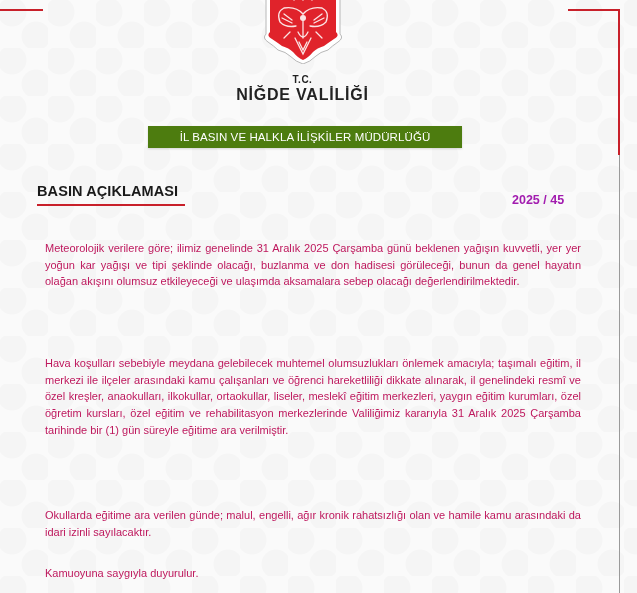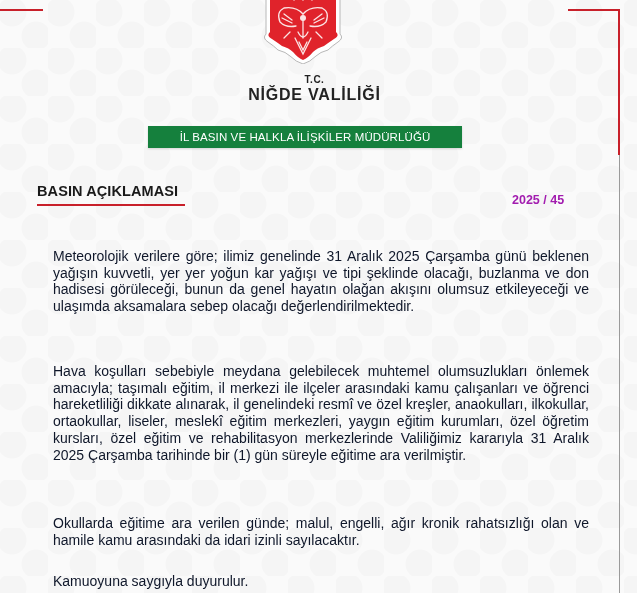--- a/index.html
+++ b/index.html
@@ -43,40 +43,40 @@
       width: 1px; height: 438px;
       background: #9a9a9a;
     }
     .emblem {
       position: absolute;
       left: 258px; top: -6px;
       width: 90px; height: 70px;
     }
     .header-text {
       position: absolute;
-      left: 12px; width: 605px;
+      left: 0; width: 605px;
       text-align: center;
       font-weight: bold;
       color: #222;
     }
     .tc {
       top: 74px;
       font-size: 10px;
       letter-spacing: 0.5px;
     }
     .governorship {
       top: 86px;
       font-size: 16px;
       letter-spacing: 0.8px;
     }
     .dept-banner {
       position: absolute;
       left: 148px; top: 126px;
       width: 314px; height: 22px;
-      background: #15803d;
+      background: #4d7c0f;
       color: #fff;
       font-size: 11.5px;
       line-height: 22px;
       text-align: center;
       letter-spacing: 0.1px;
       box-shadow: 0 1px 2px rgba(0,0,0,0.15);
     }
     .doc-title {
       position: absolute;
       left: 37px; top: 183px;
@@ -96,26 +96,26 @@
       position: absolute;
       left: 512px; top: 193px;
       font-size: 12.5px;
       font-weight: bold;
       color: #a21caf;
     }
     .body-text {
       position: absolute;
       left: 37px;
       width: 536px;
-      font-size: 14px;
+      font-size: 11px;
       line-height: 16.7px;
       text-align: justify;
       text-align-last: left;
-      margin: 16px;
-      color: #0f172a;
+      margin: 8px;
+      color: #be185d;
     }
     .p1 { top: 232px; }
     .p2 { top: 347px; }
     .p3 { top: 499px; }
     .p4 { top: 557px; }
   </style>
 </head>
 <body>
 
 <div class="frame-line-left-top"></div>

